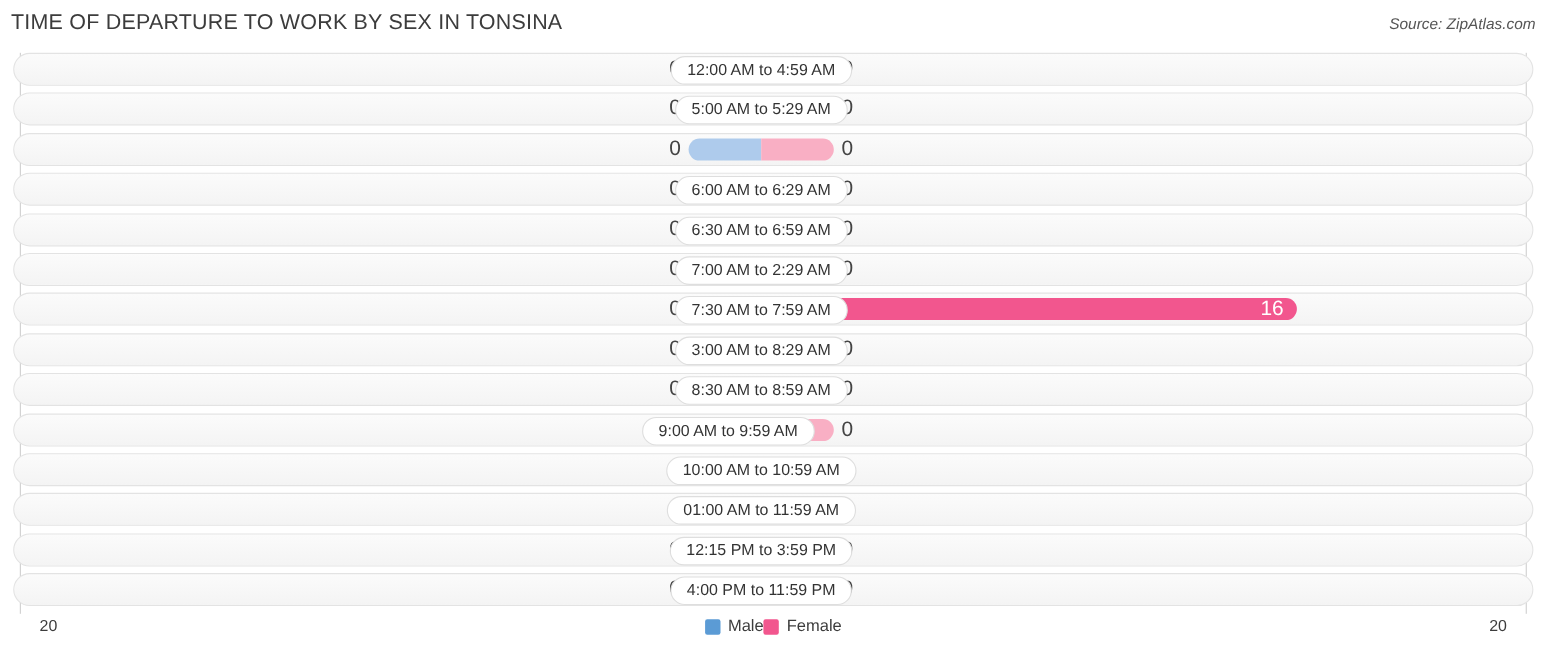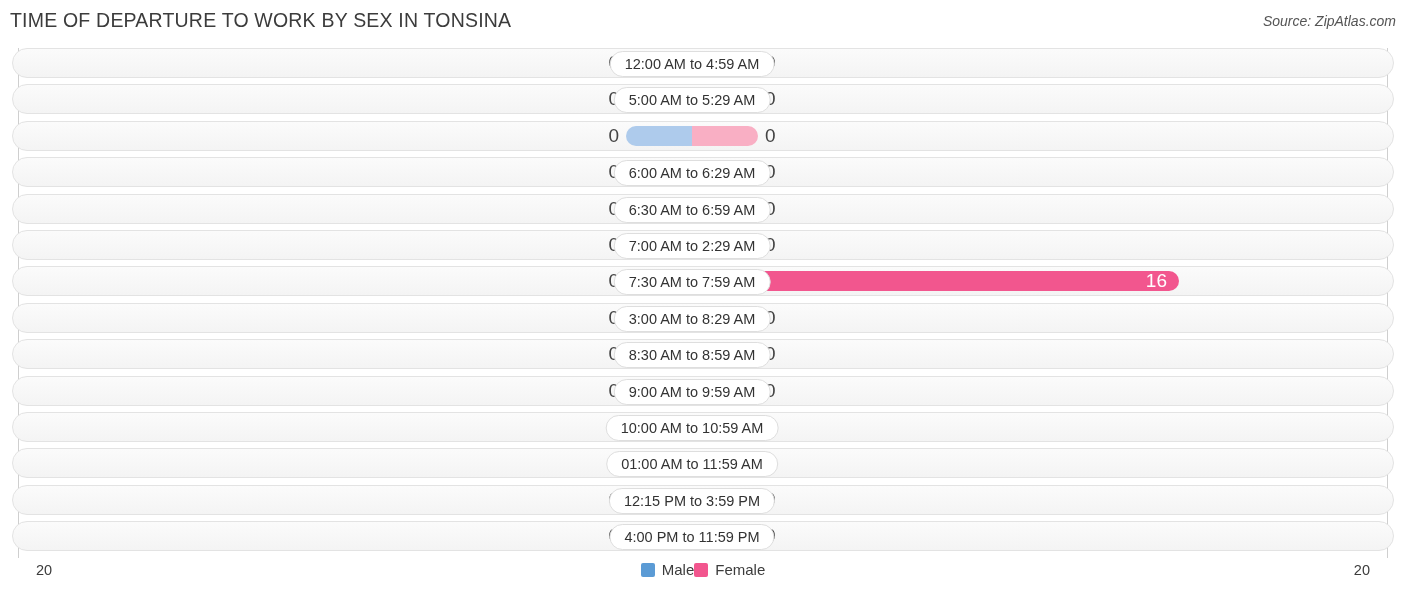--- a/index.html
+++ b/index.html
@@ -304,21 +304,21 @@
         </div>
         <div class="row">
           <div class="bars">
             <div class="bar male" style="width: 66px; left: 613px;">
               <span class="val male-val">0</span>
             </div>
             <div class="bar female" style="width: 66px; left: 679px;">
               <span class="val female-val">0</span>
             </div>
           </div>
-          <div class="pill" style="left: 679px;">9:00 AM to 9:59 AM</div>
+          <div class="pill" style="left: 649px;">9:00 AM to 9:59 AM</div>
         </div>
         <div class="row">
           <div class="bars">
             <div class="bar male" style="width: 66px; left: 613px;">
               <span class="val male-val">0</span>
             </div>
             <div class="bar female" style="width: 66px; left: 679px;">
               <span class="val female-val">0</span>
             </div>
           </div>

